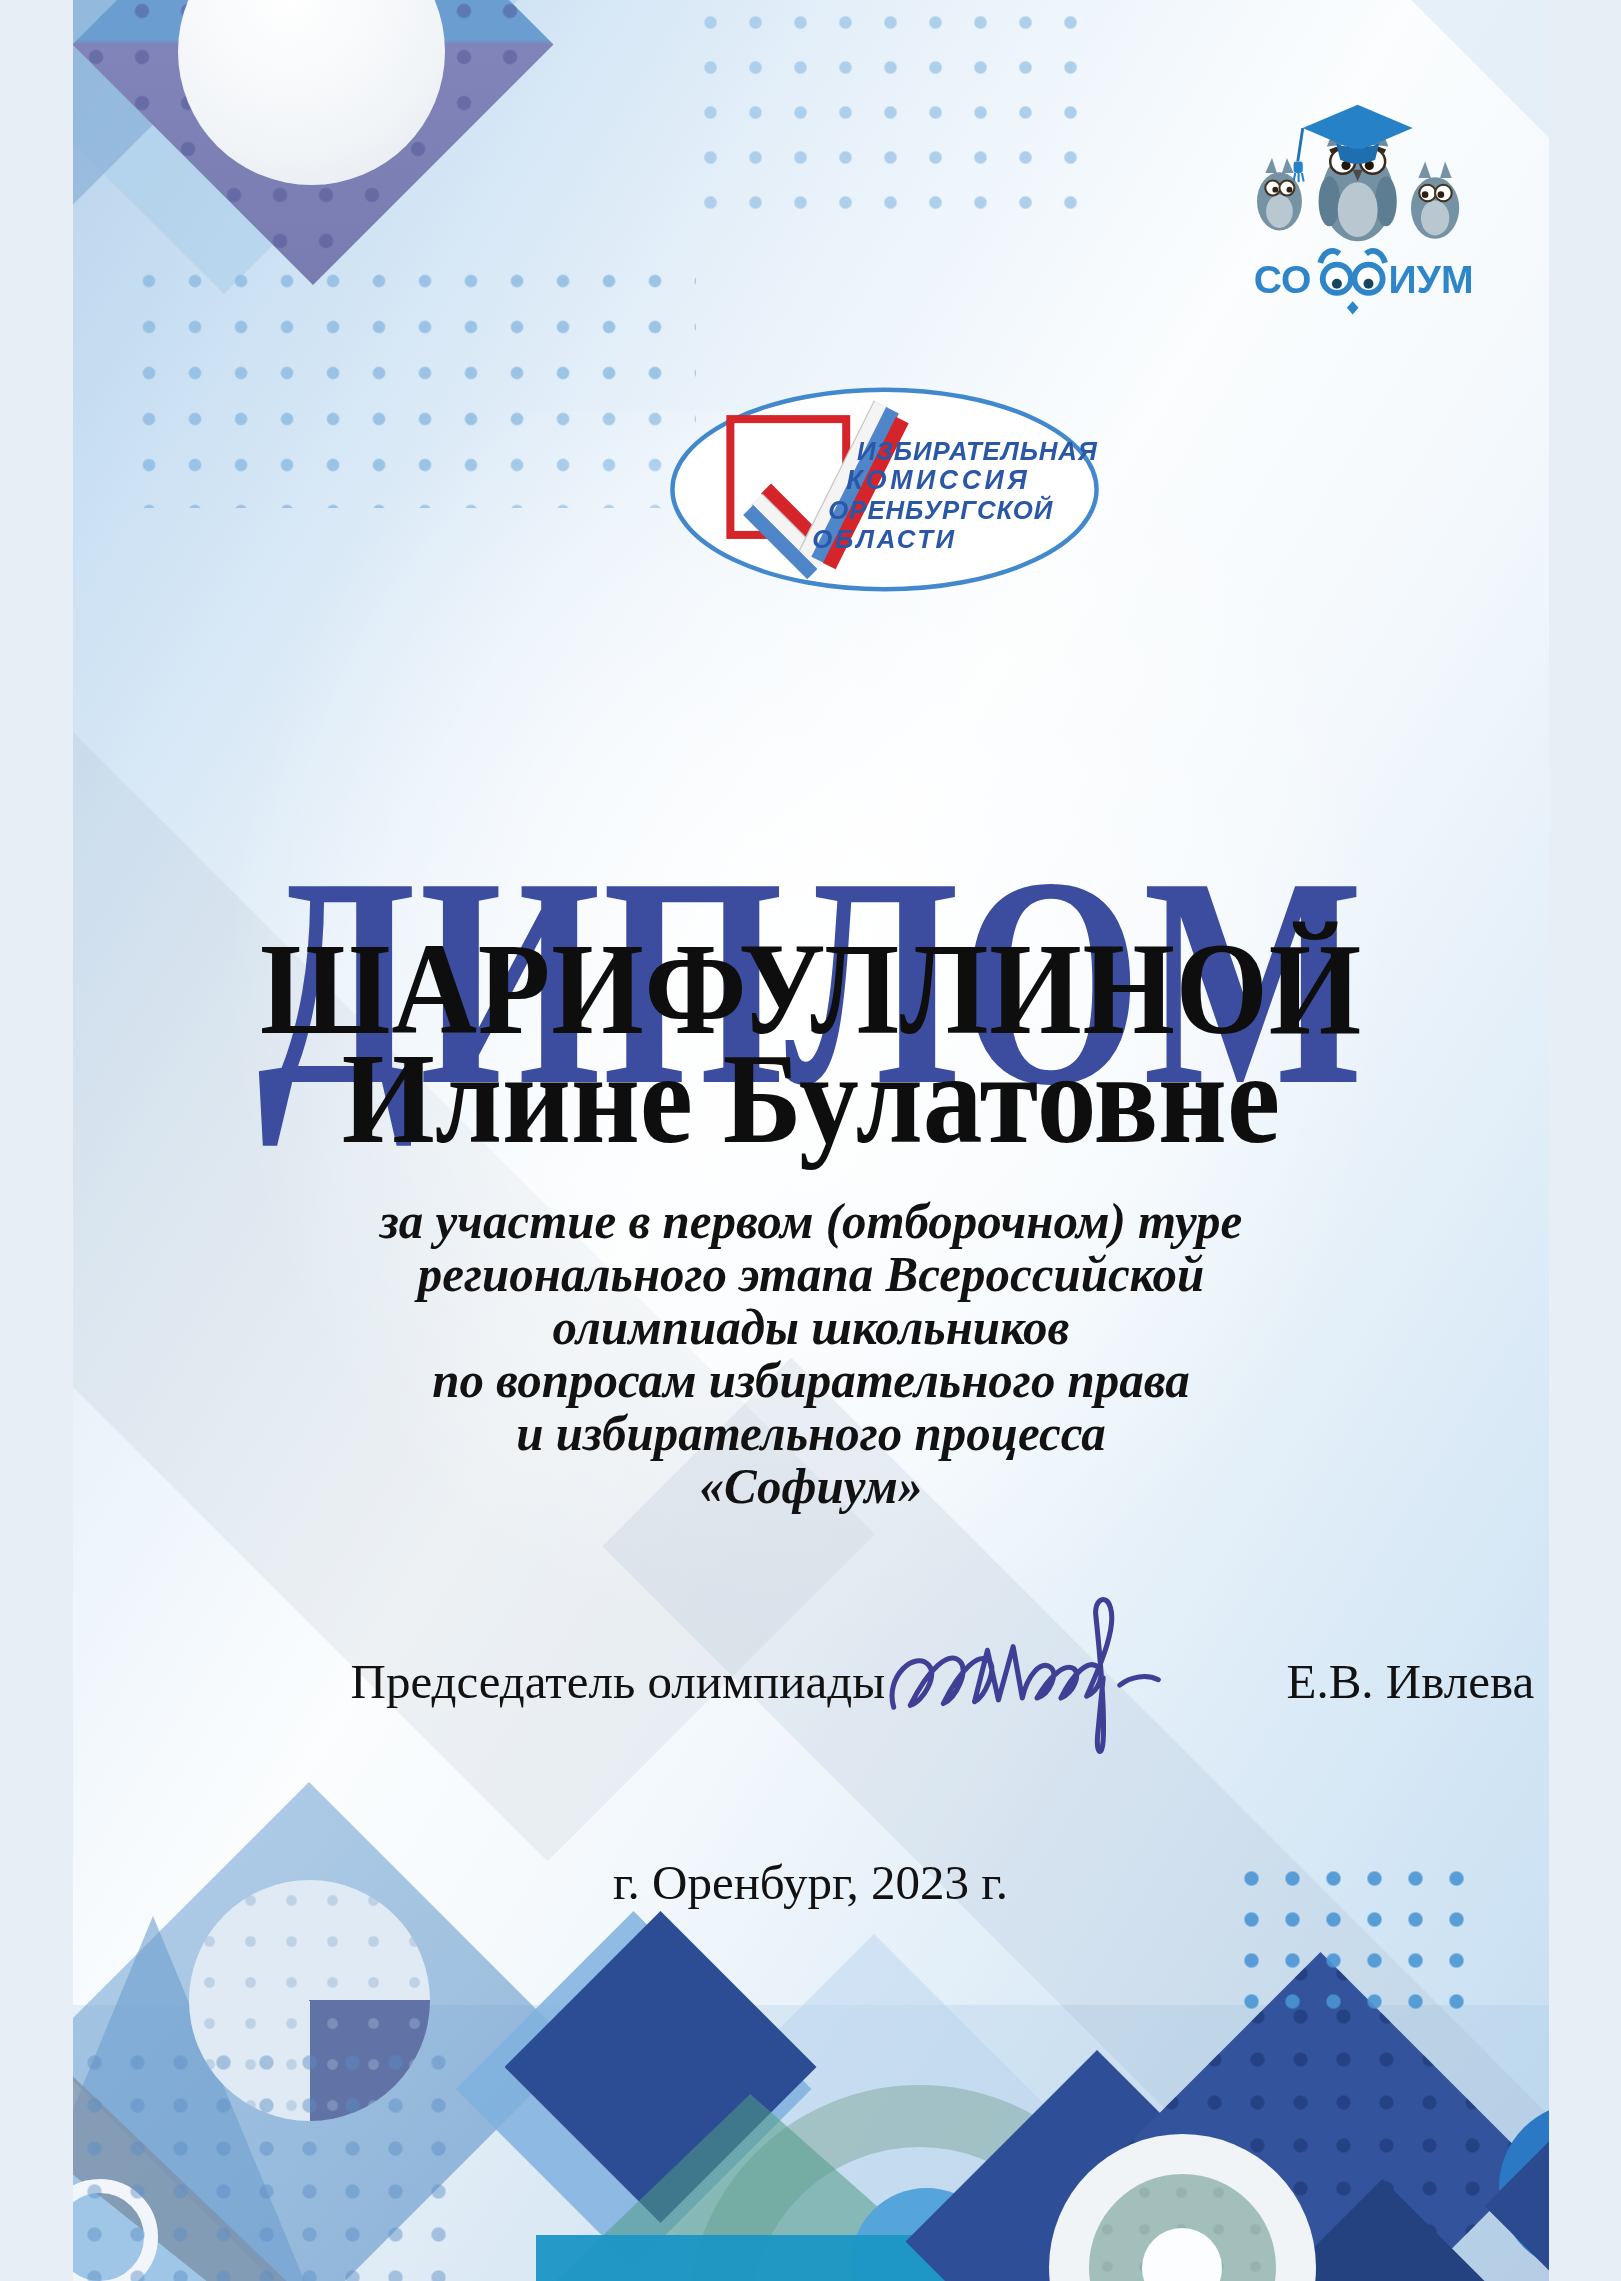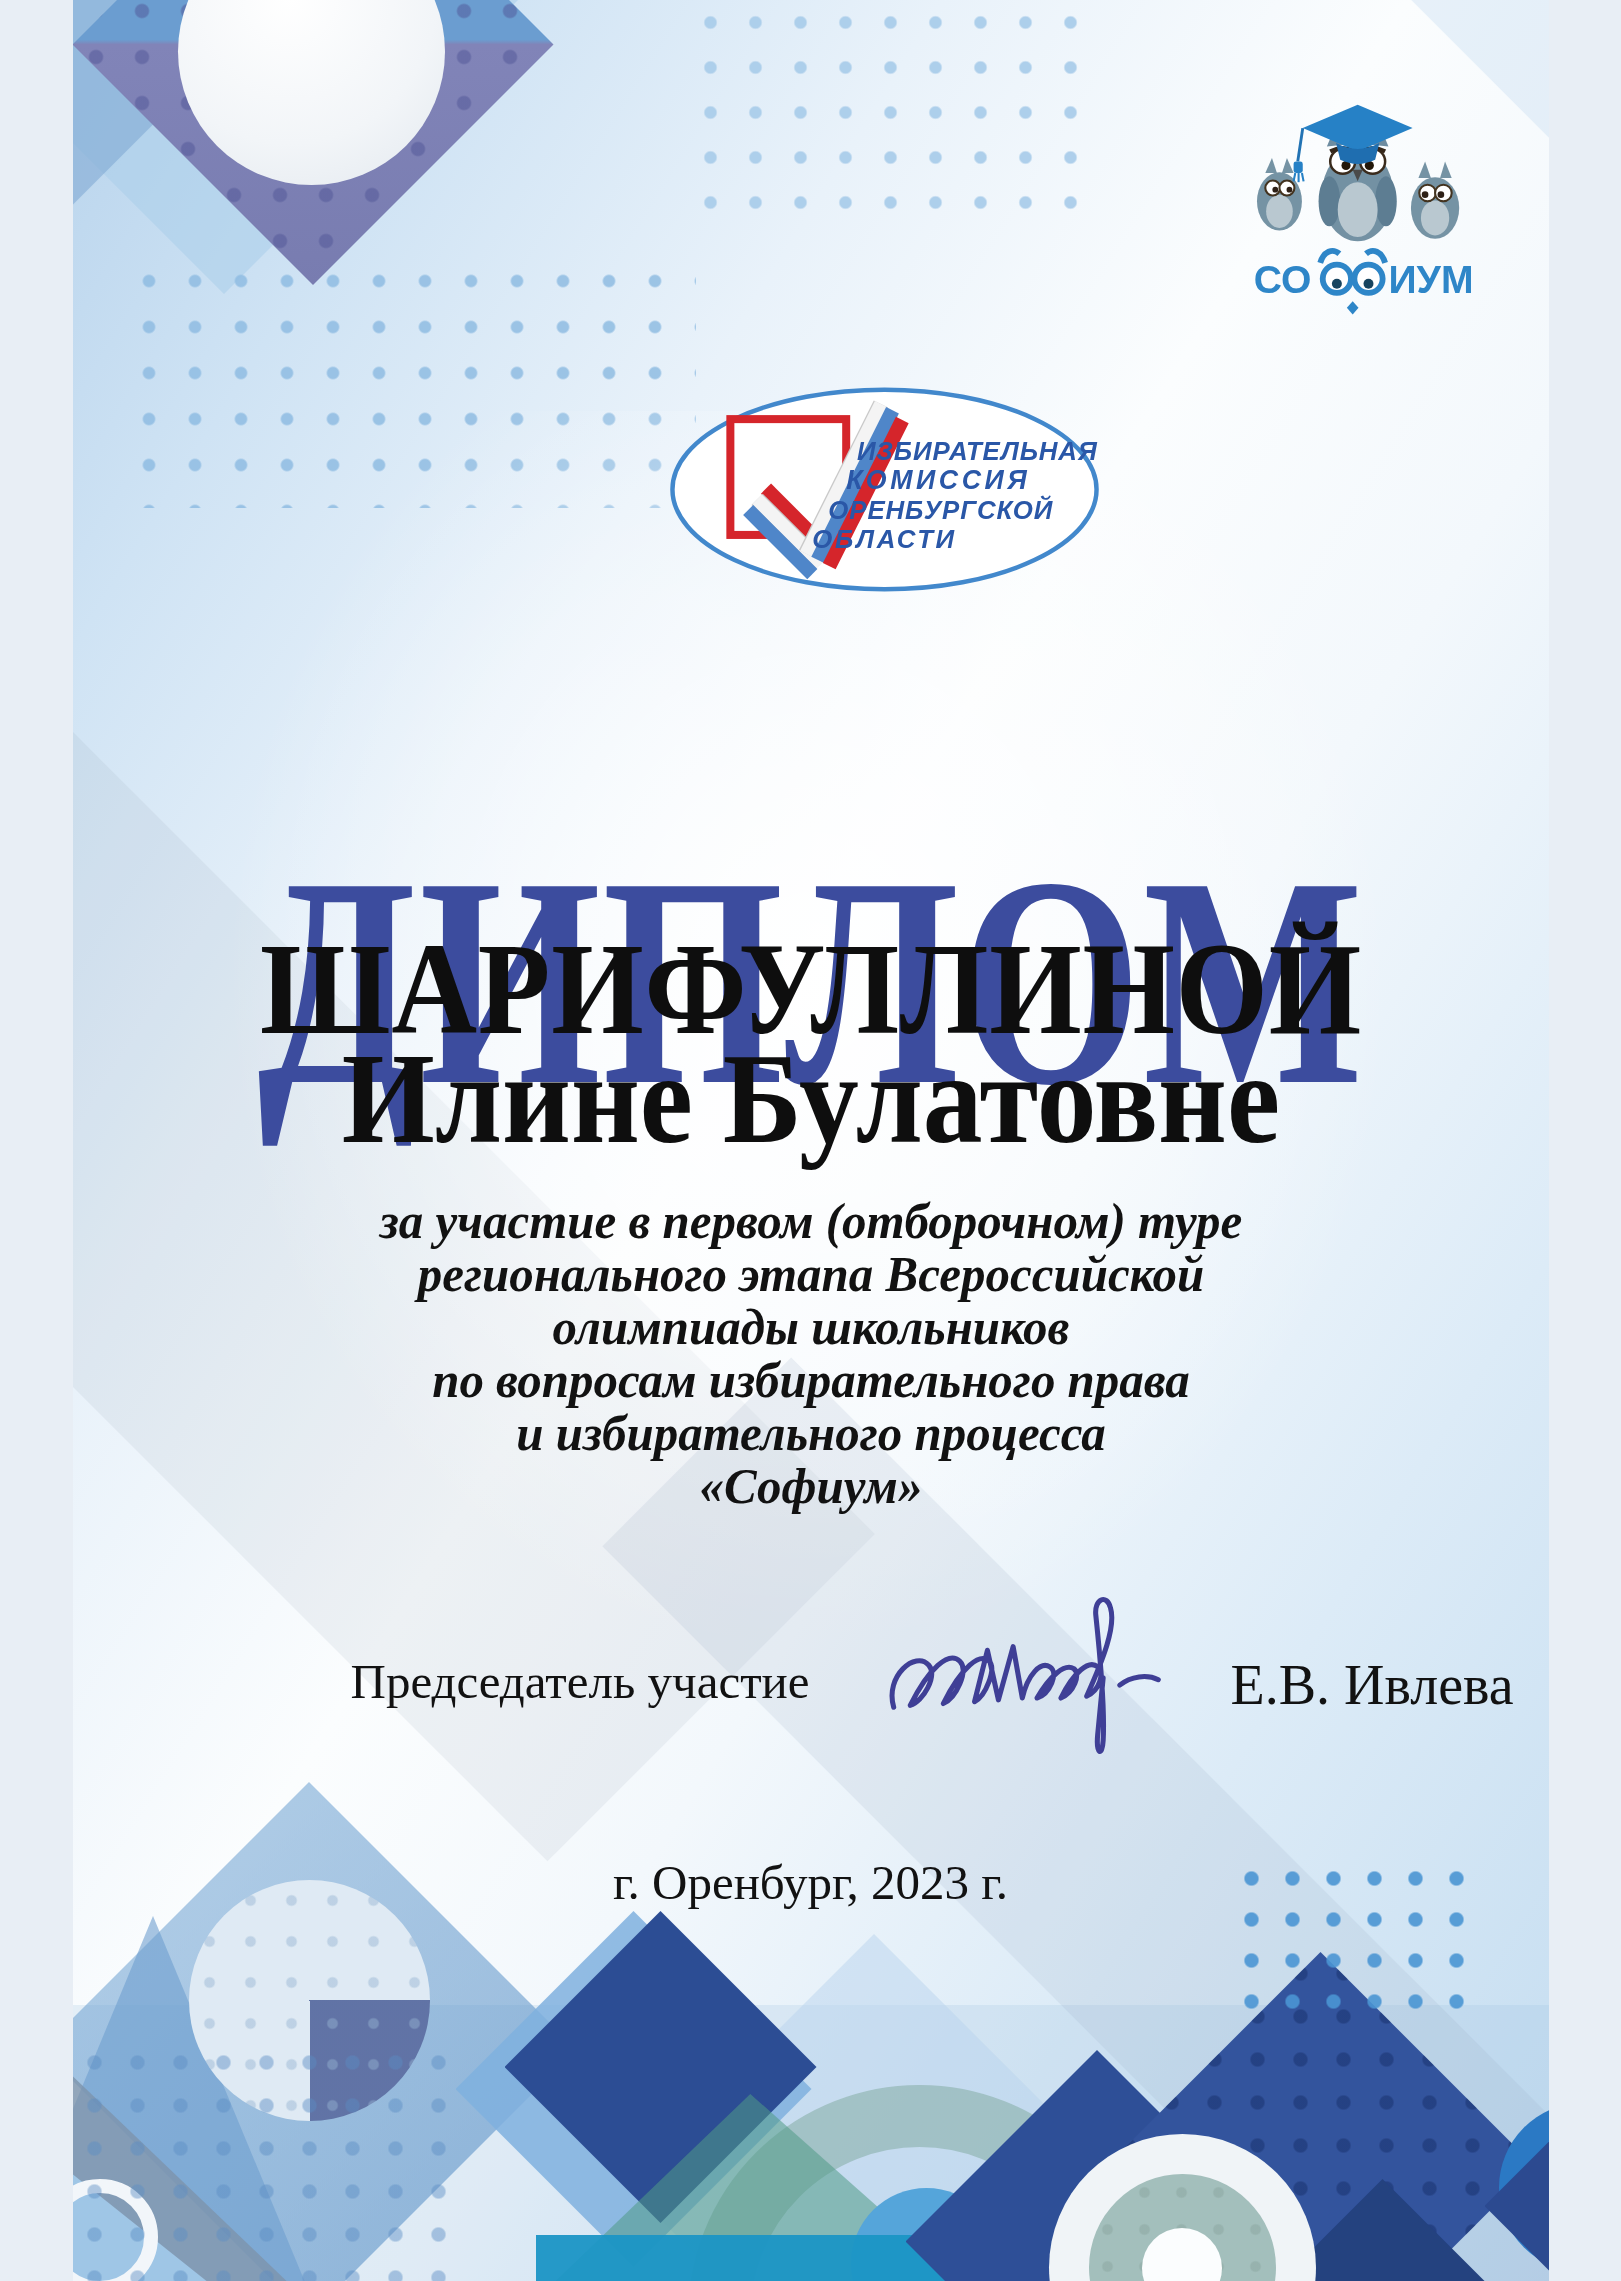--- a/index.html
+++ b/index.html
@@ -81,21 +81,21 @@
   
   .title{position:absolute;top:632px;left:0;width:100%;text-align:center;
     font-weight:bold;font-size:299px;line-height:1;color:#3c4c9e;letter-spacing:1.8px;transform:scaleX(.78);}
   .surname{position:absolute;top:923px;left:0;width:100%;text-align:center;
     font-weight:bold;font-size:132px;line-height:1;color:#0e0e0e;transform:scaleX(.9);letter-spacing:0.9px;}
   .given{position:absolute;top:1033px;left:0;width:100%;text-align:center;
     font-weight:bold;font-size:130px;line-height:1;color:#0e0e0e;transform:scaleX(.92);}
   .citation{position:absolute;top:1195px;left:0;width:100%;text-align:center;
     font-style:italic;font-weight:bold;font-size:51px;line-height:53px;color:#121212;transform:scaleX(.96);}
   .sig-label{position:absolute;left:278px;top:1653px;font-size:49px;}
-  .sig-name{position:absolute;left:1158px;top:1653px;font-size:56px;}
+  .sig-name{position:absolute;left:1214px;top:1653px;font-size:49px;}
   .signature-svg{position:absolute;left:806px;top:1588px;width:294px;height:187px;}
   .date{position:absolute;top:1854px;left:0;width:100%;text-align:center;font-size:49px;}
 </style>
 </head>
 <body>
 
 <div class="page">
 
   <div class="bg" aria-hidden="true">
     <div class="clip-diamond tl-diamond-back"></div>
@@ -231,21 +231,21 @@
 
     <div class="citation">
       <div>за участие в первом (отборочном) туре</div>
       <div>регионального этапа Всероссийской</div>
       <div>олимпиады школьников</div>
       <div>по вопросам избирательного права</div>
       <div>и избирательного процесса</div>
       <div>«Софиум»</div>
     </div>
 
-    <span class="sig-label">Председатель участие</span>
+    <span class="sig-label">Председатель олимпиады</span>
     <svg class="signature-svg" viewBox="0 0 320 200">
       <g stroke="#3f3f96" stroke-width="5.5" fill="none" stroke-linecap="round" stroke-linejoin="round">
         <path d="M16,128 C6,94 40,66 54,82 C64,94 48,122 34,126
                  C54,86 76,66 88,78 C98,88 84,118 70,124
                  C90,84 110,68 120,78 C128,86 116,116 104,122
                  L118,66 L130,120 L146,62 L156,118
                  C162,92 176,78 186,84 C196,90 186,114 172,118
                  C186,94 202,80 212,86 C220,92 212,112 198,118
                  C212,90 228,76 238,84 C246,90 240,110 226,116
                  C244,76 258,40 252,20 C248,4 234,10 236,28

